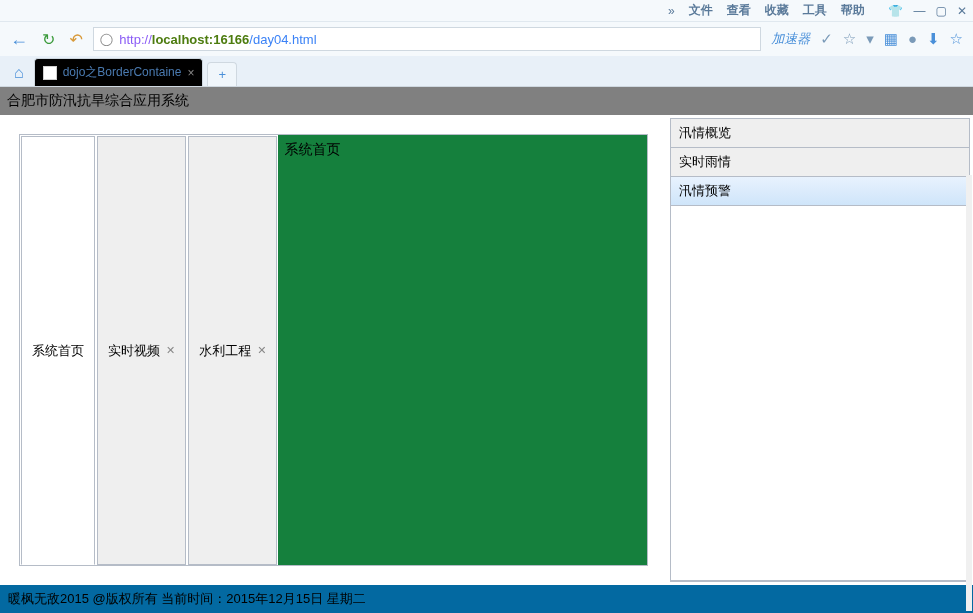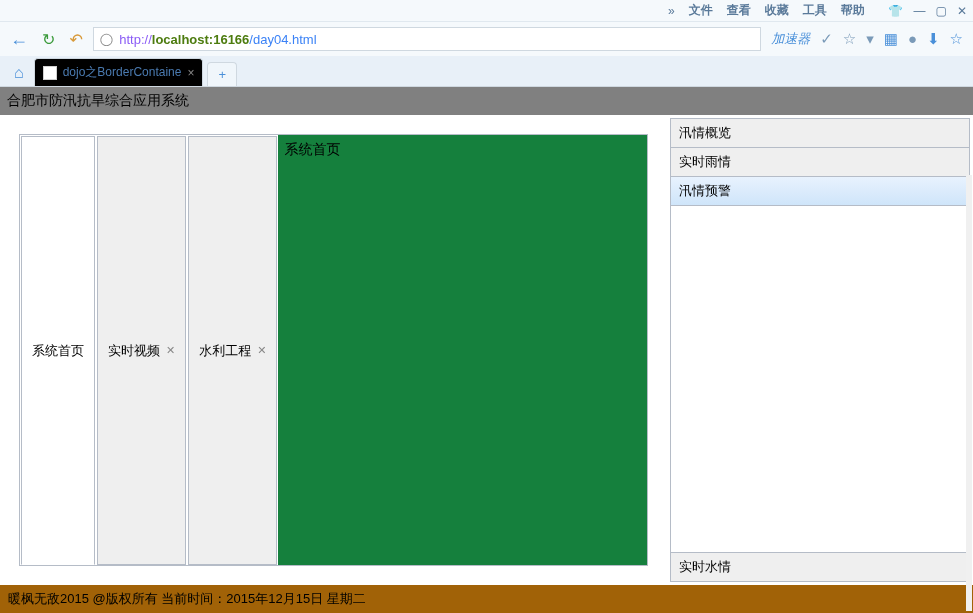--- a/index.html
+++ b/index.html
@@ -46,21 +46,21 @@
     
     .watermark { position: absolute; top: 50%; left: 50%; transform: translate(-50%, -50%); color: #ddd; font-family: "Courier New", monospace; font-size: 17px; pointer-events: none; }
     
     .accordion { width: 300px; margin: 3px; border: 1px solid #b5bcc7; display: flex; flex-direction: column; background: #fff; }
     .acc-title { background: #efefef; border-bottom: 1px solid #b5bcc7; padding: 5px 8px; font-size: 13px; cursor: pointer; }
     .acc-title:first-child { border-top: none; }
     .acc-title.selected { background: linear-gradient(#e8f2fe, #cfe5fa); }
     .acc-content { flex: 1; border-bottom: 1px solid #b5bcc7; background: #fff; }
     .acc-title.last { border-bottom: none; }
     
-    .footer-bar { height: 28px; background: #a16207; color: #000; display: flex; align-items: center; padding: 0 8px; font-size: 13px; }
+    .footer-bar { height: 28px; background: #0369a1; color: #000; display: flex; align-items: center; padding: 0 8px; font-size: 13px; }
     
     .scrollhint { position: absolute; right: 1px; top: 88px; width: 6px; bottom: 2px; background: #f0f0f0; }
   </style>
 </head>
 <body>
 
 <div class="browser-top">
   <span class="more-icon">»</span>
   <div class="menu-items">
     <span>文件</span>
@@ -133,21 +133,20 @@
       <div class="tab-content">
         <span>系统首页</span>
       </div>
     </div>
 
     <div class="accordion">
       <div class="acc-title">汛情概览</div>
       <div class="acc-title">实时雨情</div>
       <div class="acc-title selected">汛情预警</div>
       <div class="acc-content"></div>
-      <div class="acc-title last">实时水情</div>
     </div>
   </div>
 
   <div class="footer-bar">
     <span>暖枫无敌2015 @版权所有  当前时间：2015年12月15日  星期二</span>
   </div>
 
   <div class="scrollhint"></div>
 </div>
 

